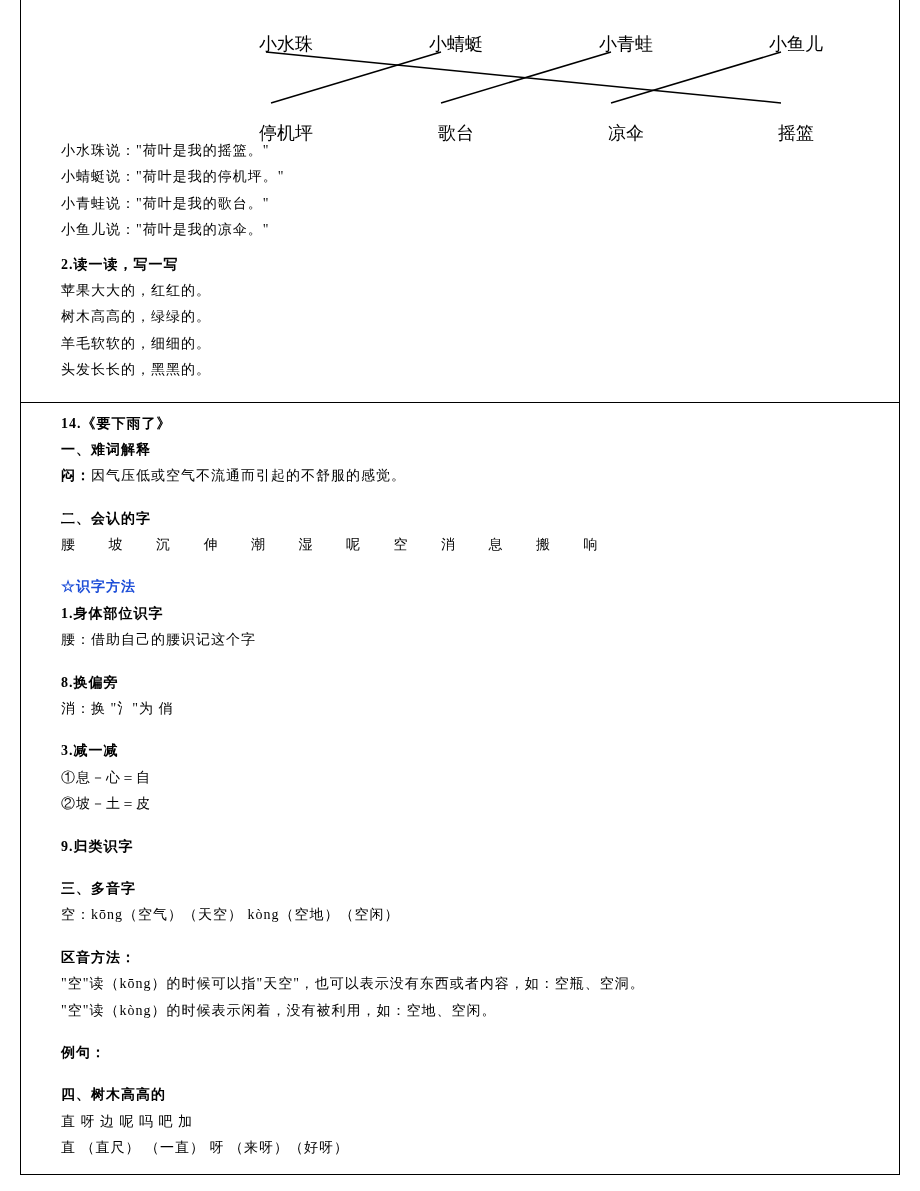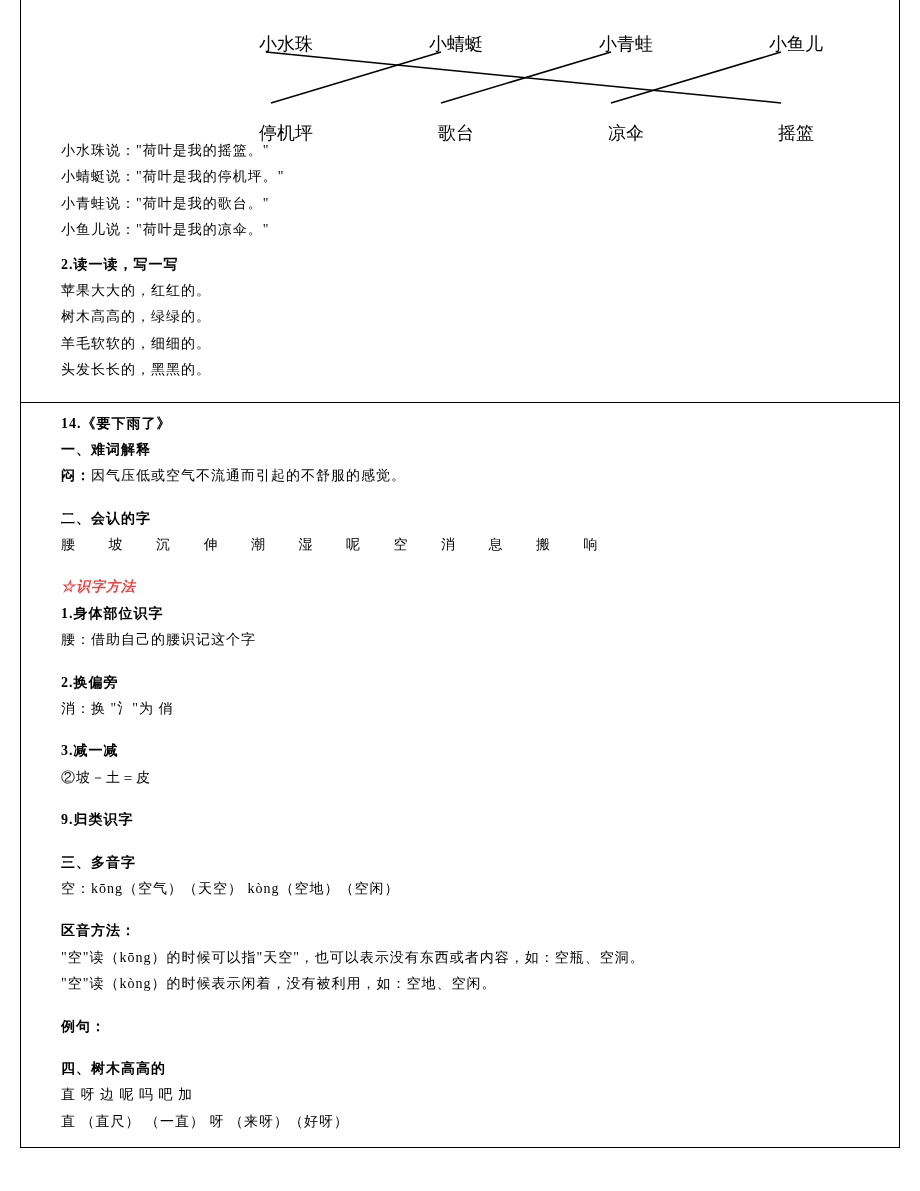--- a/index.html
+++ b/index.html
@@ -48,21 +48,21 @@
       top: 40px;
       left: 150px;
       width: 680px;
       height: 55px;
     }
     .text-block {
       margin-bottom: 4px;
       letter-spacing: 1px;
     }
     .bold { font-weight: bold; }
-    .red { color: #ef4444; font-style: italic; }
+    .red { color: #1d4ed8; }
     .char-list span {
       display: inline-block;
       margin-right: 28px;
     }
     .sub-heading {
       font-weight: bold;
       margin-top: 20px;
     }
     .para-group {
       margin-bottom: 10px;
@@ -129,24 +129,25 @@
       <span>息</span>
       <span>搬</span>
       <span>响</span>
     </div>
 
     <div class="sub-heading text-block red">☆识字方法</div>
 
     <div class="text-block bold">1.身体部位识字</div>
     <div class="text-block">腰：借助自己的腰识记这个字</div>
 
-    <div class="sub-heading text-block">2.换偏旁</div>
+    <div class="sub-heading text-block">8.换偏旁</div>
     <div class="text-block">消：换 "氵"为    俏</div>
 
     <div class="sub-heading text-block">3.减一减</div>
+    <div class="text-block">①息－心＝自</div>
     <div class="text-block">②坡－土＝皮</div>
 
     <div class="sub-heading text-block">9.归类识字</div>
 
     <div class="sub-heading text-block">三、多音字</div>
     <div class="text-block">空：kōng（空气）（天空）    kòng（空地）（空闲）</div>
 
     <div class="sub-heading text-block">区音方法：</div>
     <div class="text-block">"空"读（kōng）的时候可以指"天空"，也可以表示没有东西或者内容，如：空瓶、空洞。</div>
     <div class="text-block">"空"读（kòng）的时候表示闲着，没有被利用，如：空地、空闲。</div>

